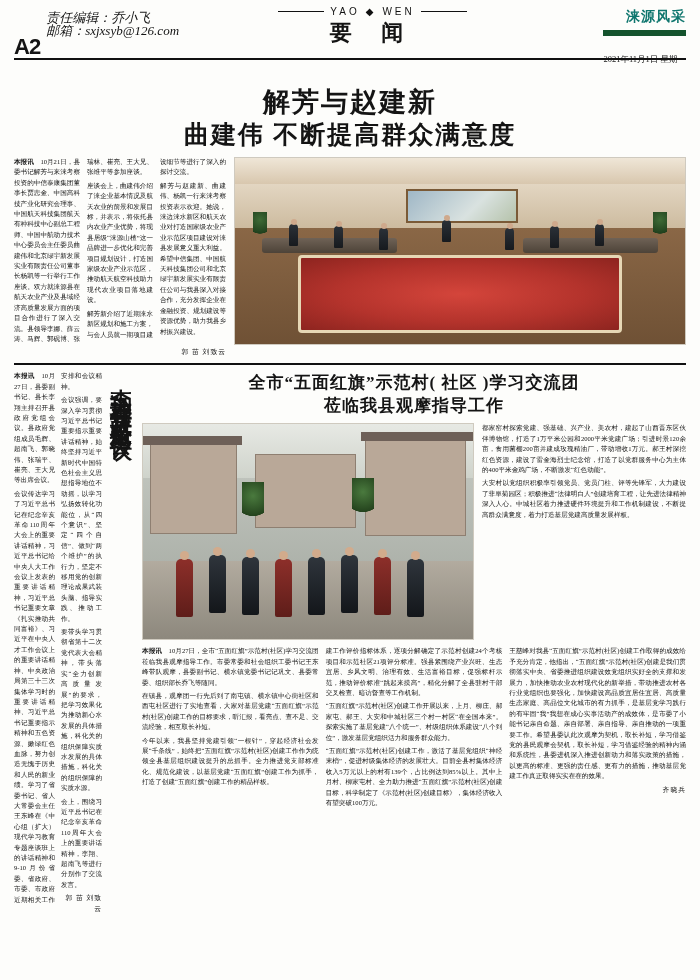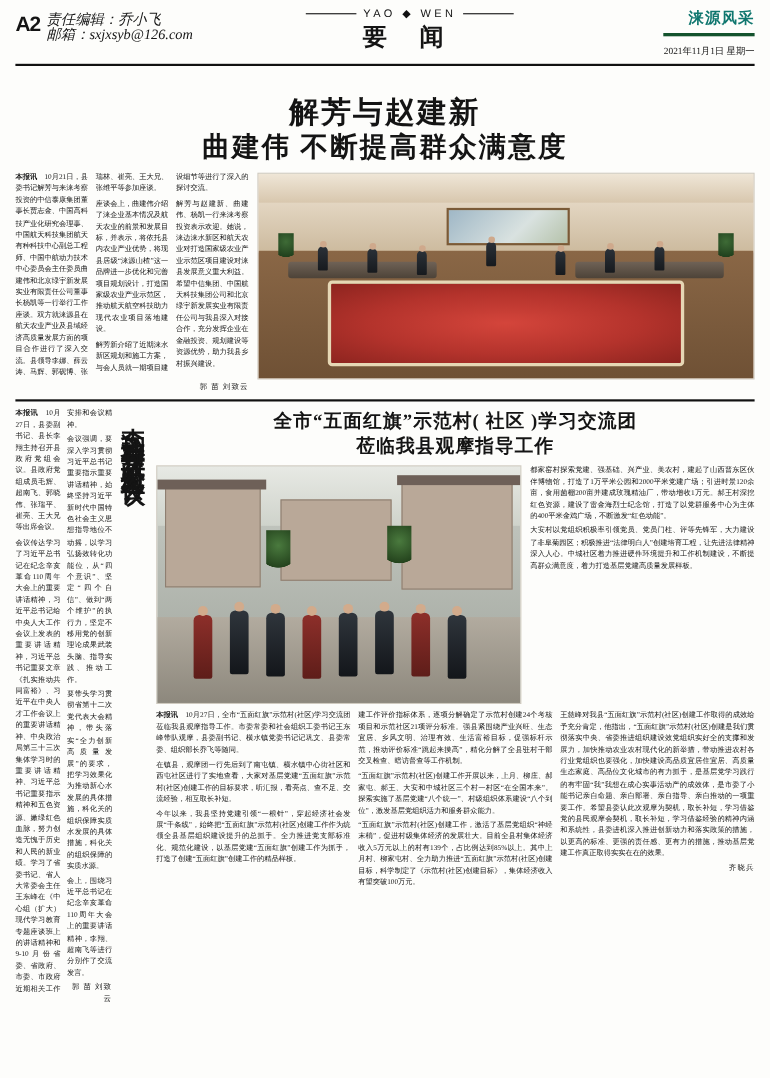--- a/index.html
+++ b/index.html
@@ -8,29 +8,29 @@
     background:#fdfdfb;
     font-family:"Liberation Serif","DejaVu Serif",serif;
     color:#141414;
     overflow:hidden;
   }
   .page{position:relative;width:700px;height:980px;box-sizing:border-box;padding:8px 14px 6px 14px;}
 
   
   .masthead{display:flex;align-items:flex-start;border-bottom:2px solid #111;padding-bottom:4px;height:52px;box-sizing:border-box;}
   .mh-left{display:flex;align-items:flex-start;width:215px;}
-  .pageno{font-family:"Liberation Sans",sans-serif;font-weight:bold;font-size:19px;line-height:30px;letter-spacing:-1px;margin-right:6px;}
+  .pageno{font-family:"Liberation Sans",sans-serif;font-weight:bold;font-size:22px;line-height:30px;letter-spacing:-1px;margin-right:6px;margin-top:24px;}
   .mh-meta{font-size:13px;line-height:13px;padding-top:3px;font-style:italic;}
   .mh-center{flex:1;text-align:center;position:relative;top:-2px;}
   .mh-pinyin{font-family:"Liberation Sans",sans-serif;font-size:10px;letter-spacing:3px;color:#111;display:flex;align-items:center;justify-content:center;gap:6px;}
   .mh-pinyin .ln{display:inline-block;width:46px;height:1px;background:#111;}
   .mh-title{font-size:22px;font-weight:bold;letter-spacing:12px;margin-top:1px;}
   .mh-right{width:170px;text-align:right;}
   .brand{font-family:"Liberation Serif",serif;font-weight:bold;font-size:14px;color:#0f766e;letter-spacing:1px;}
-  .mh-date{font-size:8.5px;margin-top:4px;border-top:3px solid #14532d;padding-top:8px;display:inline-block;}
+  .mh-date{font-size:8.5px;margin-top:4px;border-top:6px solid #14532d;padding-top:18px;display:inline-block;}
 
   
   .headline{text-align:center;margin:26px 0 6px 0;}
   .hl1{font-size:27px;font-weight:bold;letter-spacing:2px;line-height:33px;}
   .hl2{font-size:25px;font-weight:bold;letter-spacing:2px;line-height:32px;}
 
   
   .story-top{display:flex;gap:8px;margin-top:4px;}
   .col-text{width:212px;}
   .cols3{column-count:3;column-gap:7px;font-size:6.6px;line-height:10.4px;text-align:justify;}

